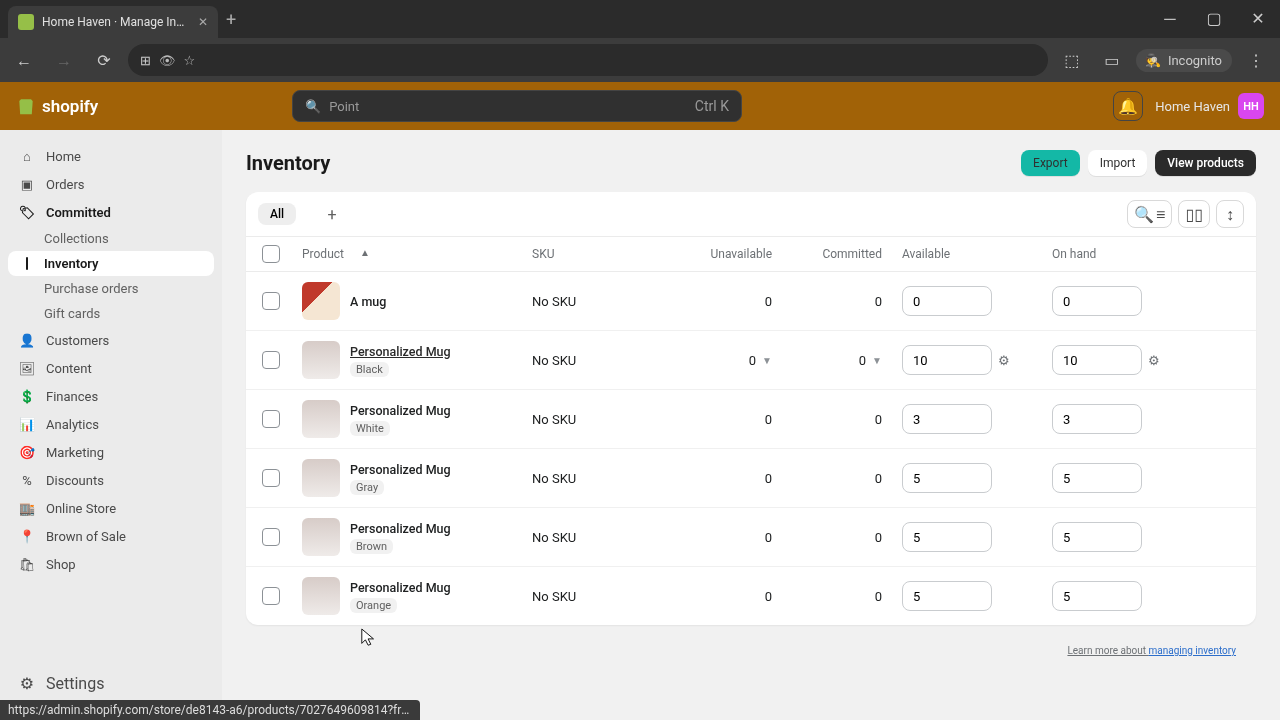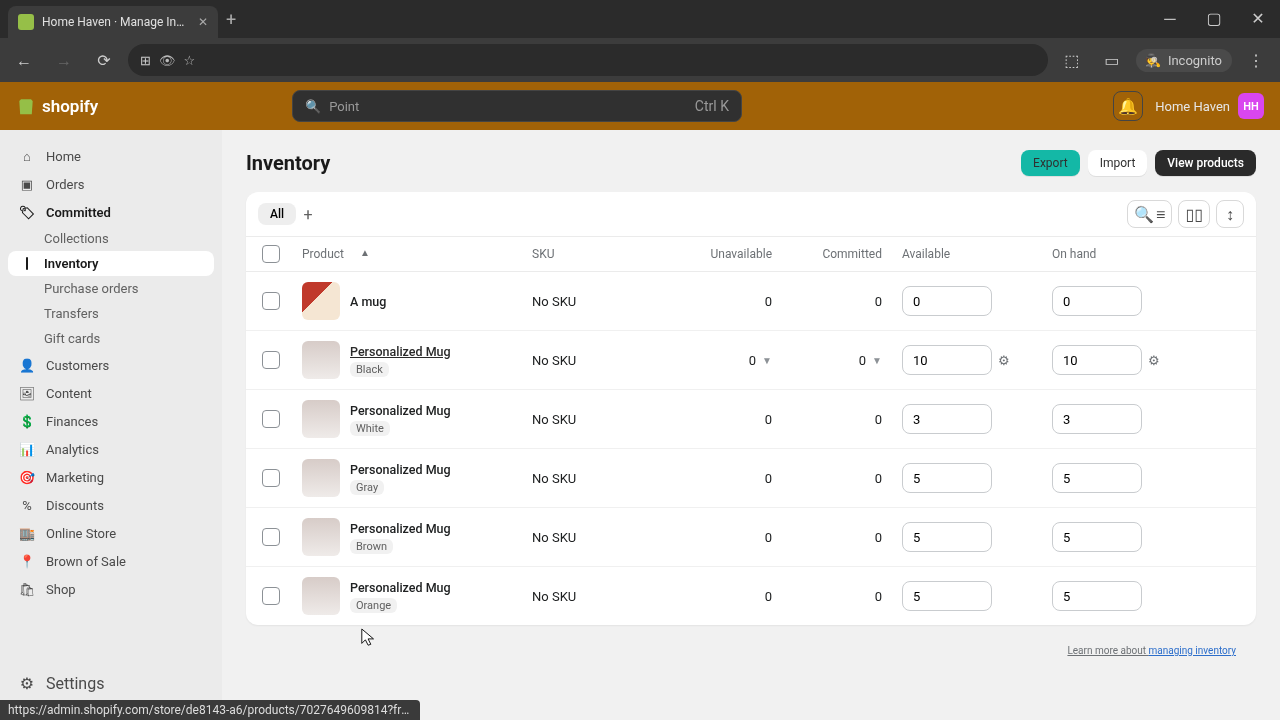--- a/index.html
+++ b/index.html
@@ -49,21 +49,21 @@
 
 .main { flex: 1; background: #f1f1f1; overflow-y: auto; padding: 20px 24px; }
 .page-header { display: flex; align-items: center; justify-content: space-between; margin-bottom: 16px; }
 .page-title { font-size: 20px; font-weight: 700; color: #1a1a1a; }
 .page-actions { display: flex; gap: 8px; }
 .btn { padding: 6px 12px; border-radius: 8px; font-size: 12px; cursor: pointer; border: none; background: #fff; color: #303030; box-shadow: 0 1px 0 rgba(0,0,0,0.08); }
 .btn.secondary { background: #14b8a6; }
 .btn.primary { background: #2a2a2a; color: #fff; font-weight: 500; }
 
 .card { background: #fff; border-radius: 12px; box-shadow: 0 1px 2px rgba(0,0,0,0.06); }
-.card-top { display: flex; align-items: center; padding: 8px 12px; border-bottom: 1px solid #ebebeb; gap: 0; }
+.card-top { display: flex; align-items: center; padding: 8px 12px; border-bottom: 1px solid #ebebeb; gap: 24px; }
 .tab-pill { background: #eee; padding: 4px 12px; border-radius: 8px; font-size: 12px; font-weight: 500; cursor: pointer; }
 .icon-plus { width: 24px; height: 24px; display: flex; align-items: center; justify-content: center; cursor: pointer; color: #616161; }
 .card-top-right { margin-left: auto; display: flex; gap: 6px; }
 .tool-btn { border: 1px solid #d9d9d9; border-radius: 8px; height: 28px; min-width: 28px; display: flex; align-items: center; justify-content: center; cursor: pointer; color: #4a4a4a; padding: 0 6px; gap: 2px;}
 
 
 .tbl-header { display: flex; align-items: center; padding: 8px 16px; border-bottom: 1px solid #ebebeb; font-size: 12px; color: #6d7175; }
 .col-check { width: 40px; }
 .col-prod { flex: 0 0 230px; display: flex; gap: 16px;}
 .col-sku { flex: 0 0 140px; }
@@ -175,23 +175,20 @@
     <div class="nav-item sub">
         <span>Collections</span>
       </div>
     <div class="nav-item sub active">
         <span>Inventory</span>
       </div>
     <div class="nav-item sub">
         <span>Purchase orders</span>
       </div>
     <div class="nav-item sub">
-        <span>Transfers</span>
-      </div>
-    <div class="nav-item sub">
         <span>Gift cards</span>
       </div>
     <div class="nav-item">
         <span class="nav-icon">👤</span>
         <span>Customers</span>
       </div>
     <div class="nav-item">
         <span class="nav-icon">🖼</span>
         <span>Content</span>
       </div>

